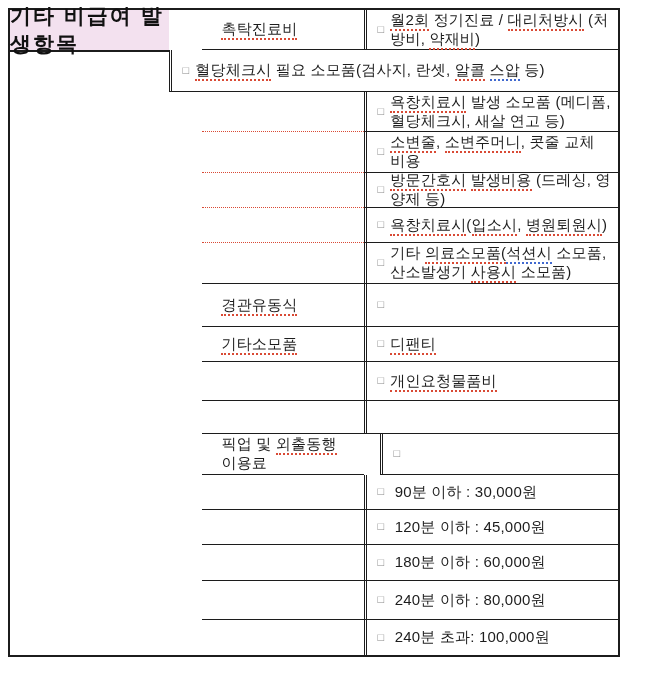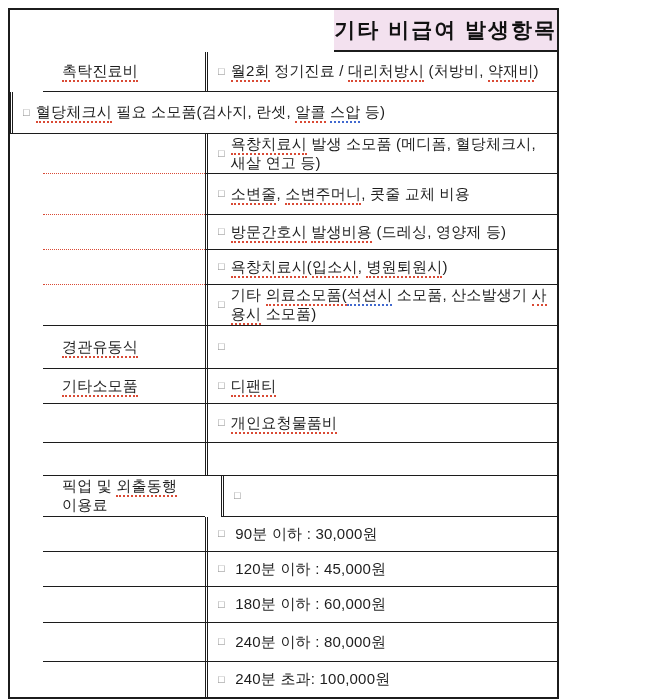--- a/index.html
+++ b/index.html
@@ -11,26 +11,24 @@
   .page {
     width: 660px;
     height: 699px;
     background: #ffffff;
     box-sizing: border-box;
     padding: 8px;
     overflow: hidden;
   }
   .table {
     box-sizing: border-box;
-    width: 551px;
+    width: 612px;
     border: 2px solid #1c1c1c;
     display: flex;
-    flex-direction: column;
     background: #ffffff;
-    align-items: flex-end;
   }
   .hdr {
     box-sizing: border-box;
     height: 42px;
     background: var(--header-bg, #f3e1ef);
     border-bottom: 2px solid #1c1c1c;
     display: flex;
     align-items: center;
     justify-content: center;
     font-size: 21px;

